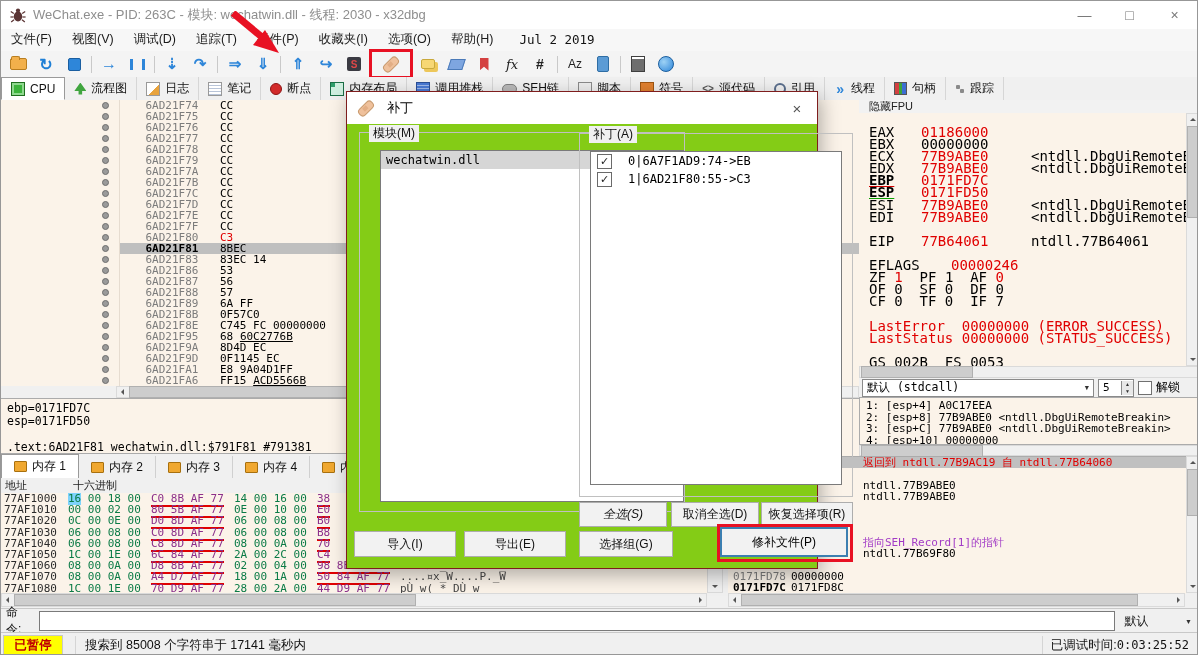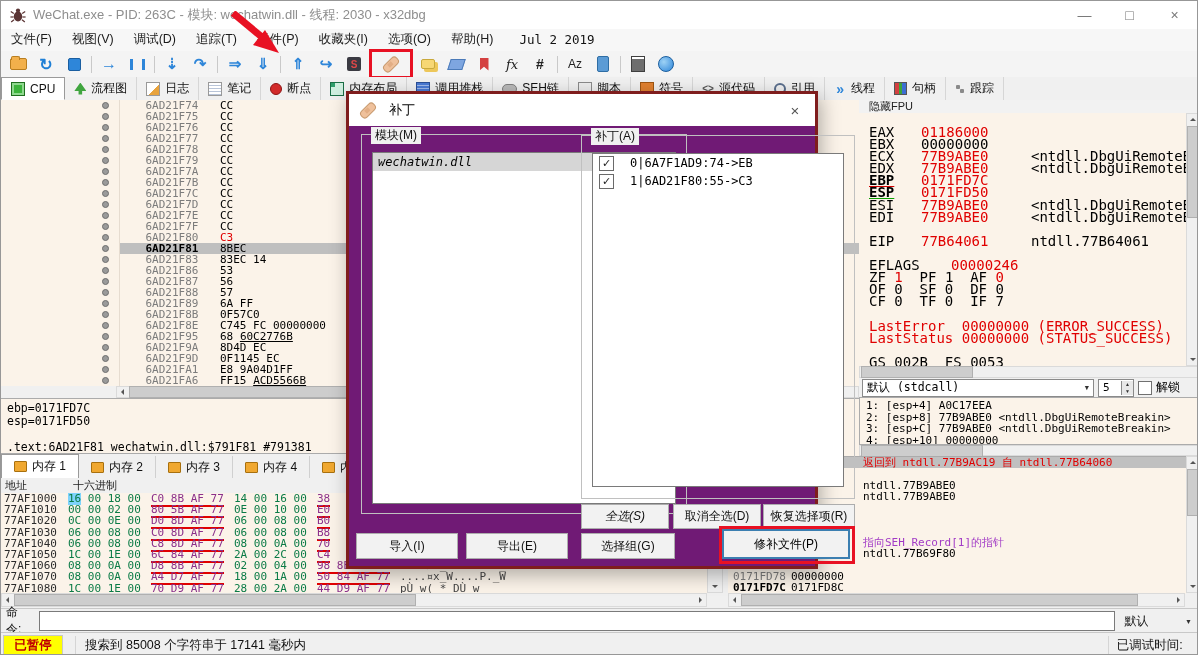--- a/index.html
+++ b/index.html
@@ -148,31 +148,31 @@
   .ul-grn{color:#000;font-weight:bold;text-decoration:underline;text-decoration-color:#0AA000;}
   .sel{background:#7dd3fc;margin-top:40px;}
   
   #cmdbar{position:absolute;left:0;top:607px;right:0;height:24px;background:#F0F0F0;display:flex;align-items:center;border-top:1px solid #C8C8C8;}
   #cmd-label{font-size:12px;margin:0 6px 0 5px;color:#111;}
   #cmd-input{width:1075px;height:18px;border:1px solid #7A7A7A;background:#FFF;font-family:"DejaVu Sans Mono",monospace;font-size:12px;padding:0 3px;}
   #cmd-dd{margin-left:5px;width:68px;height:18px;display:flex;align-items:center;justify-content:space-between;padding:0 5px;font-size:12px;color:#111;}
   #statusbar{position:absolute;left:0;top:631px;right:0;height:24px;background:#F0F0F0;border-top:1px solid #C8C8C8;display:flex;align-items:center;font-size:12.5px;}
   #status-badge{margin-left:2px;width:58px;height:18px;background:#FFFF00;border:1px solid #C8C8C8;color:#C00000;display:flex;align-items:center;justify-content:center;font-weight:bold;font-size:12.5px;}
   #status-msg{margin-left:12px;color:#111;flex:1;border-left:1px solid #D5D5D5;padding-left:9px;height:18px;line-height:18px;}
-  #status-time{border-left:1px solid #D5D5D5;padding:0 8px;height:18px;line-height:18px;color:#111;display:flex;flex-direction:column;}
-  
-  #dialog{position:absolute;left:345px;top:90px;width:472px;height:478px;background:#701a75;border:3px solid #7f1d1d;z-index:50;box-shadow:3px 6px 18px rgba(0,0,0,.30);box-sizing:border-box;}
+  #status-time{border-left:1px solid #D5D5D5;padding:0 8px;height:18px;line-height:18px;color:#111;display:flex;}
+  
+  #dialog{position:absolute;left:345px;top:90px;width:472px;height:478px;background:#84cc16;border:1px solid #7f1d1d;z-index:50;box-shadow:3px 6px 18px rgba(0,0,0,.30);box-sizing:border-box;}
   #dlg-title{height:32px;background:#FFFFFF;display:flex;align-items:center;}
   #dlg-title .tb-patch{margin-left:10px;}
   #dlg-title-text{font-size:13px;color:#000;margin-left:12px;}
   #dlg-close{margin-left:auto;width:40px;height:100%;display:flex;align-items:center;justify-content:center;color:#555;font-size:15px;}
   .groupbox{position:absolute;border:1px solid #C0C0C0;}
   .grouplabel{position:absolute;top:-8px;left:9px;background:#F0F0F0;padding:0 4px;font-size:12px;color:#111;}
   #grp-modules{left:12px;top:40px;width:324px;height:378px;}
-  #modlist{position:absolute;left:10px;top:17px;width:302px;height:350px;background:#FFF;border:1px solid #7A7A7A;font-size:12px;font-style:italic;}
+  #modlist{position:absolute;left:20px;top:17px;width:302px;height:350px;background:#FFF;border:1px solid #7A7A7A;font-size:12px;}
   .dlg-li{height:18px;line-height:18px;padding-left:5px;font-family:"DejaVu Sans Mono",monospace;}
   .dlg-li.lsel{background:#D6D6D6;}
   #grp-patches{left:232px;top:25px;width:272px;height:362px;left:232px;margin-top:16px;}
   #patchlist{position:absolute;left:10px;top:17px;width:250px;height:332px;background:#FFF;border:1px solid #7A7A7A;}
   .dlg-ck{display:flex;align-items:center;height:18px;padding-left:6px;gap:16px;}
   .cbx{width:13px;height:13px;background:#FFF;border:1px solid #6A6A6A;font-size:11px;line-height:12px;text-align:center;color:#222;flex:none;}
   .cklabel{font-family:"DejaVu Sans Mono",monospace;font-size:12px;color:#000;}
   .dlg-btn{position:absolute;height:23px;background:#F2F2F2;border:1px solid #ADADAD;font-size:12px;color:#111;display:flex;align-items:center;justify-content:center;}
   #btn-selall{left:232px;top:410px;width:86px;font-style:italic;}
   #btn-deselall{left:324px;top:410px;width:86px;}

